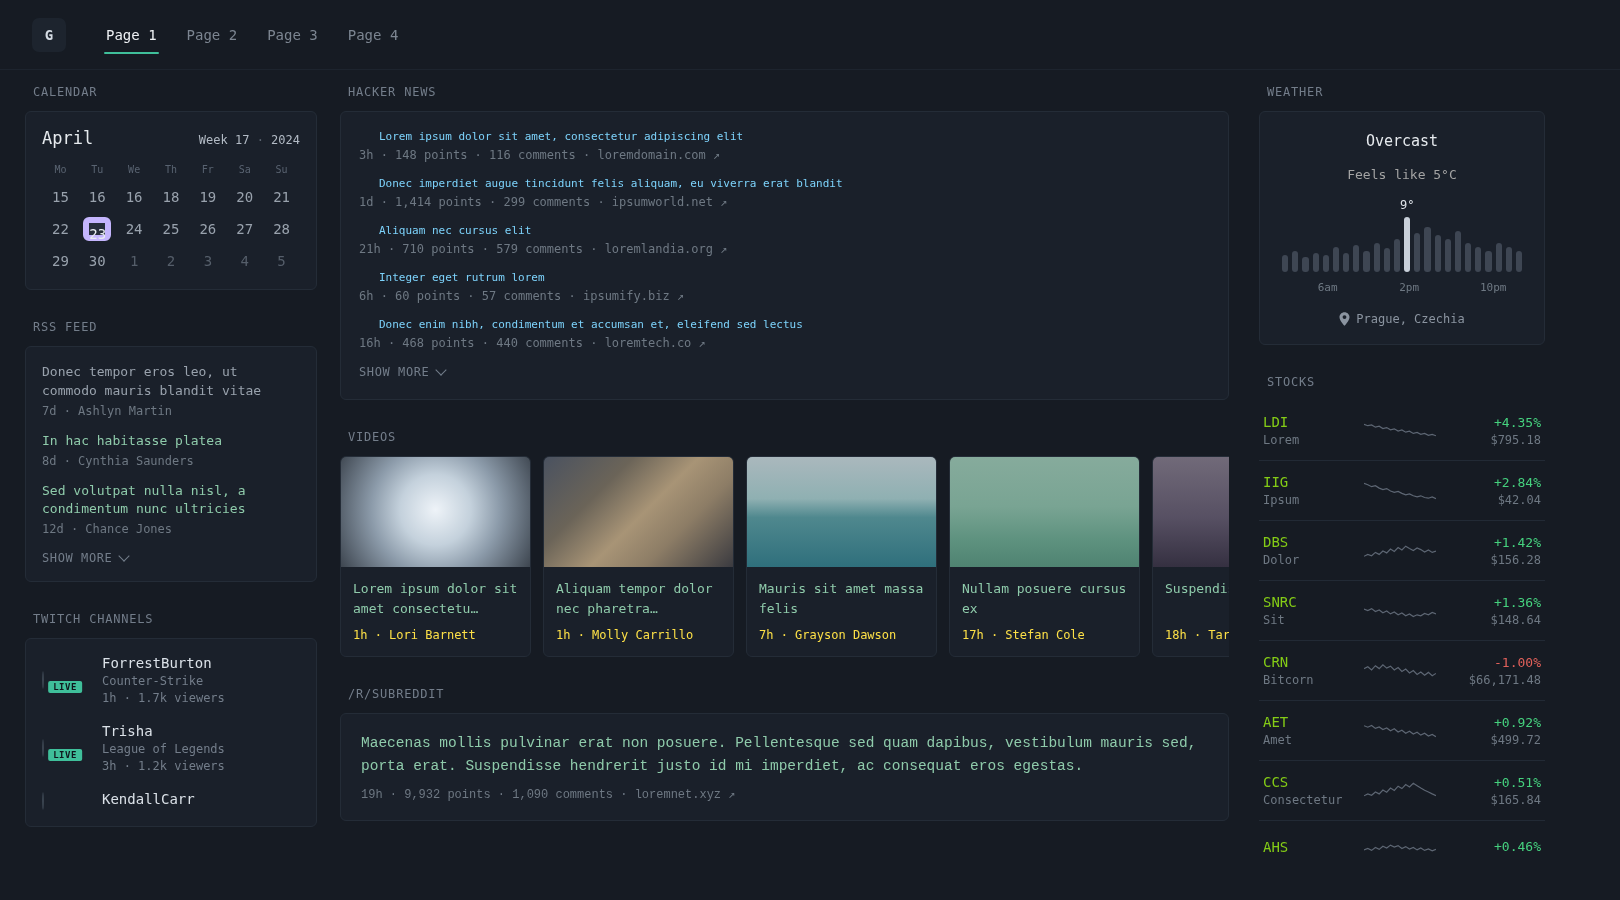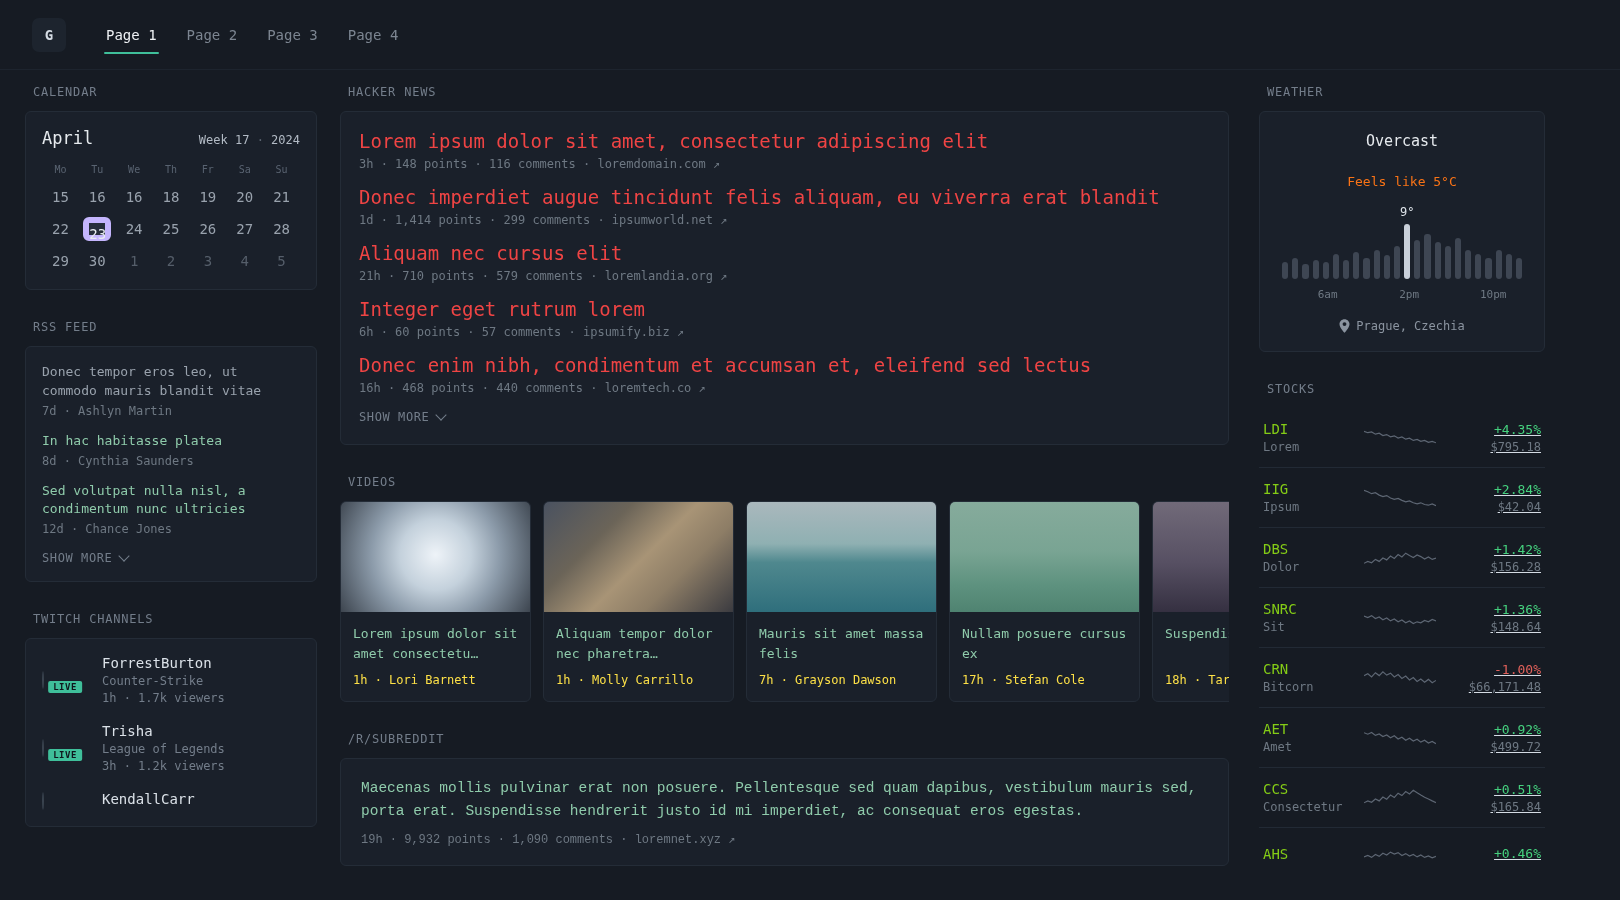--- a/index.html
+++ b/index.html
@@ -52,60 +52,60 @@
   .channel:nth-of-type(1) .avatar{background:radial-gradient(circle at 38% 35%, #64707a 0%, #3c454f 45%, #232a33 100%);}
   .channel:nth-of-type(2) .avatar{background:radial-gradient(circle at 40% 35%, #9ba5ad 0%, #66717c 50%, #3a434e 100%);}
   .channel:nth-of-type(3) .avatar{background:radial-gradient(circle at 40% 35%, #d3c5ae 0%, #94866f 55%, #5c5345 100%);}
   .live-badge{display:none;position:absolute;bottom:-7px;left:50%;transform:translateX(-50%);background:#3fbf9a;color:#10151c;font-size:9px;font-weight:bold;padding:1px 5px;border-radius:4px;border:2px solid #1a202a;letter-spacing:0.5px;}
   .live-badge.show{display:block;}
   .ch-name{font-size:14px;color:#dbe1e8;}
   .ch-cat,.ch-meta{font-size:12px;color:#737d8a;margin-top:3px;}
   
   .hn-card{padding:18px 18px 20px 18px;}
   .hn-item + .hn-item{margin-top:15px;}
-  .hn-title{display:block;font-size:19px;color:#ef4444;text-decoration:none;cursor:pointer;}
+  .hn-title{display:block;font-size:11px;color:#7dd3fc;text-decoration:none;cursor:pointer;margin-left:20px;}
   .hn-meta{font-size:12px;color:#6e7883;margin-top:5px;}
   
   .video-row{display:flex;gap:12px;overflow:hidden;}
   .video-card{width:189px;flex-shrink:0;background:#1a202a;border:1px solid #242c37;border-radius:6px;overflow:hidden;cursor:pointer;}
   .thumb{height:110px;width:100%;}
   .video-card:nth-of-type(1) .thumb{background:radial-gradient(circle at 50% 48%, #eef3f8 0%, #c4d1dc 32%, #8c9baa 58%, #3d454f 100%);}
   .video-card:nth-of-type(2) .thumb{background:linear-gradient(135deg,#4a5260 0%,#6b6458 30%,#a89476 52%,#8d7d66 70%,#3b3b40 100%);}
   .video-card:nth-of-type(3) .thumb{background:linear-gradient(180deg,#aab8bd 0%,#8fb0b2 38%,#4f888e 55%,#2f6f7c 100%);}
   .video-card:nth-of-type(4) .thumb{background:linear-gradient(180deg,#86ab9c 0%,#79a493 45%,#5e927f 75%,#4f8371 100%);}
   .video-card:nth-of-type(5) .thumb{background:linear-gradient(180deg,#716a79 0%,#575063 55%,#353041 100%);}
   .video-body{padding:12px 12px 14px 12px;}
   .video-title{font-size:13px;color:#8fcbab;line-height:1.55;min-height:40px;}
   .video-meta{font-size:12px;color:#fde047;margin-top:9px;}
   
   .sub-card{padding:18px 20px;font-family:Liberation Mono, monospace;}
   .sub-text{font-size:14.5px;color:#8fcbab;line-height:1.6;cursor:pointer;}
   .sub-meta{font-size:12px;color:#6e7883;margin-top:8px;}
   
   .weather-card{padding:20px 16px 18px 16px;text-align:center;}
   .w-cond{font-size:15px;color:#e6eaee;}
-  .w-feels{font-size:13px;color:#f97316;margin-top:24px;}
+  .w-feels{font-size:13px;color:#a3a3a3;margin-top:17px;}
   .w-chart{margin-top:28px;padding:0 6px;}
   .w-bars{display:flex;align-items:flex-end;height:62px;gap:4px;}
   .w-bar{flex:1;background:#3e4653;border-radius:3px;position:relative;min-width:0;}
   .w-bar.hl{background:#c9d0da;}
   .w-temp{position:absolute;bottom:calc(100% + 5px);left:50%;transform:translateX(-50%);font-size:12px;color:#dfe4ea;}
   .w-labels{position:relative;height:15px;margin-top:9px;}
   .w-label{position:absolute;top:0;transform:translateX(-50%);font-size:11px;color:#6e7883;}
   .w-loc{margin-top:16px;display:flex;justify-content:center;align-items:center;gap:6px;font-size:12px;color:#8b94a0;}
   .pin{flex-shrink:0;}
   
   .stock{display:flex;align-items:center;padding:13px 4px;cursor:pointer;}
   .stock + .stock{border-top:1px solid #222a35;}
   .stock-left{width:88px;}
   .stock-sym{font-size:14px;font-weight:normal;color:#84cc16;}
   .stock-name{font-size:12px;color:#6e7883;margin-top:3px;}
   .stock-spark{flex:1;display:flex;justify-content:center;}
   .spark{width:72px;height:28px;}
-  .stock-right{width:92px;text-align:right;text-decoration:underline;}
+  .stock-right{width:92px;text-align:right;}
   .stock-chg{font-size:13px;color:#9aa3ae;}
   .stock-chg.up{color:#45d17e;}
   .stock-chg.down{color:#e0605a;}
   .stock-price{font-size:12px;color:#6e7883;margin-top:3px;}
 </style>
 </head>
 <body>
 
 <header class="nav">
   <div class="logo">G</div>

